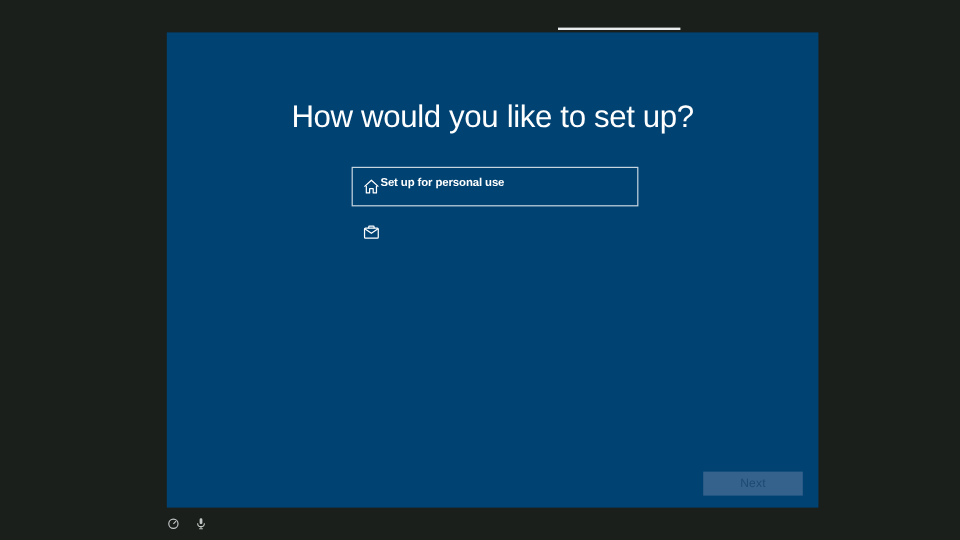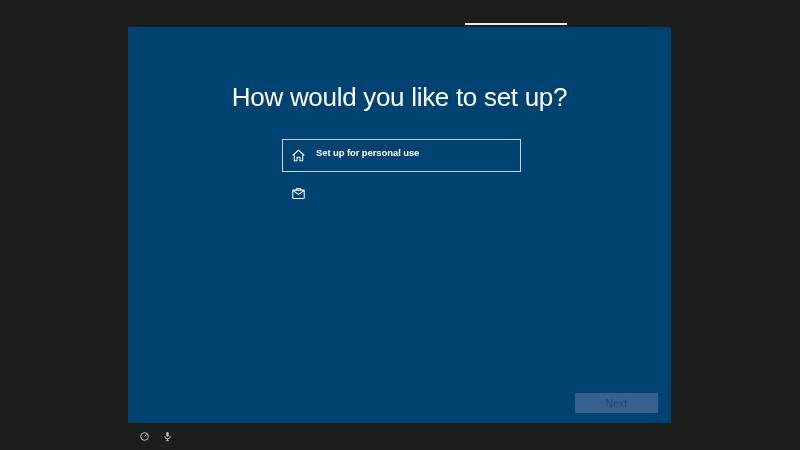--- a/index.html
+++ b/index.html
@@ -22,35 +22,35 @@
     letter-spacing: 0.2px;
     margin-top: 40px;
   }
   .tab-underline {
     position: absolute; left: 0; right: 0; bottom: 0; height: 2px;
     background: #e9ecec;
   }
 
   
   .panel {
-    position: absolute; left: 128px; top: 27px; width: 543px; height: 396px;
+    position: absolute; left: 139px; top: 27px; width: 543px; height: 396px;
     background: #004272;
   }
   .page-title {
     position: absolute; top: 55px; left: 0; right: 0;
     text-align: center; color: #ffffff;
     font-size: 26px; font-weight: 300; letter-spacing: -0.3px;
     margin: 0;
   }
 
   .options {
     position: absolute; left: 154px; top: 112px; width: 239px;
   }
   .option {
-    display: flex; gap: 10px; padding: 7px 8px 8px 8px;
+    display: flex; padding: 7px 8px 8px 8px;
     border: 1px solid transparent;
     cursor: default;
   }
   .option.selected { border-color: rgba(255,255,255,0.78); }
   .option + .option { margin-top: 5px; }
   .opt-icon { width: 15px; height: 15px; flex: 0 0 15px; margin-top: 1px; color: #ffffff; }
   .opt-icon svg { display: block; width: 15px; height: 15px; }
   .opt-text { min-width: 0; }
   .opt-title {
     font-size: 9.5px; font-weight: bold; color: #ffffff; line-height: 12px;

